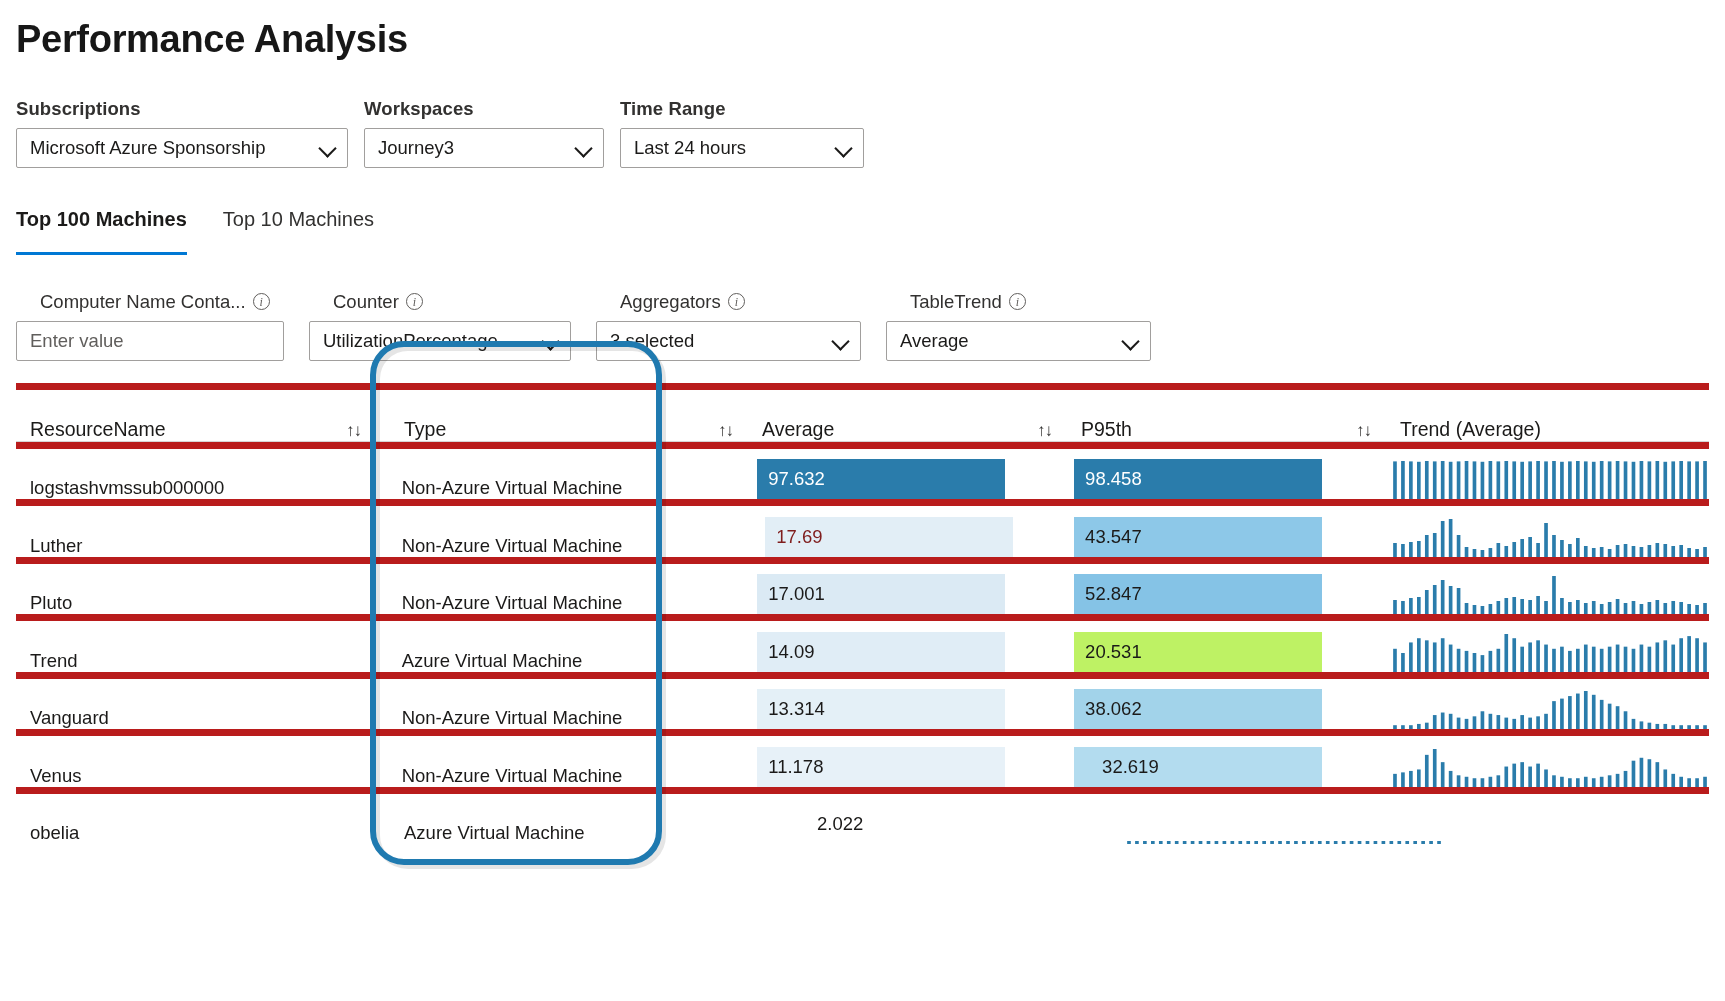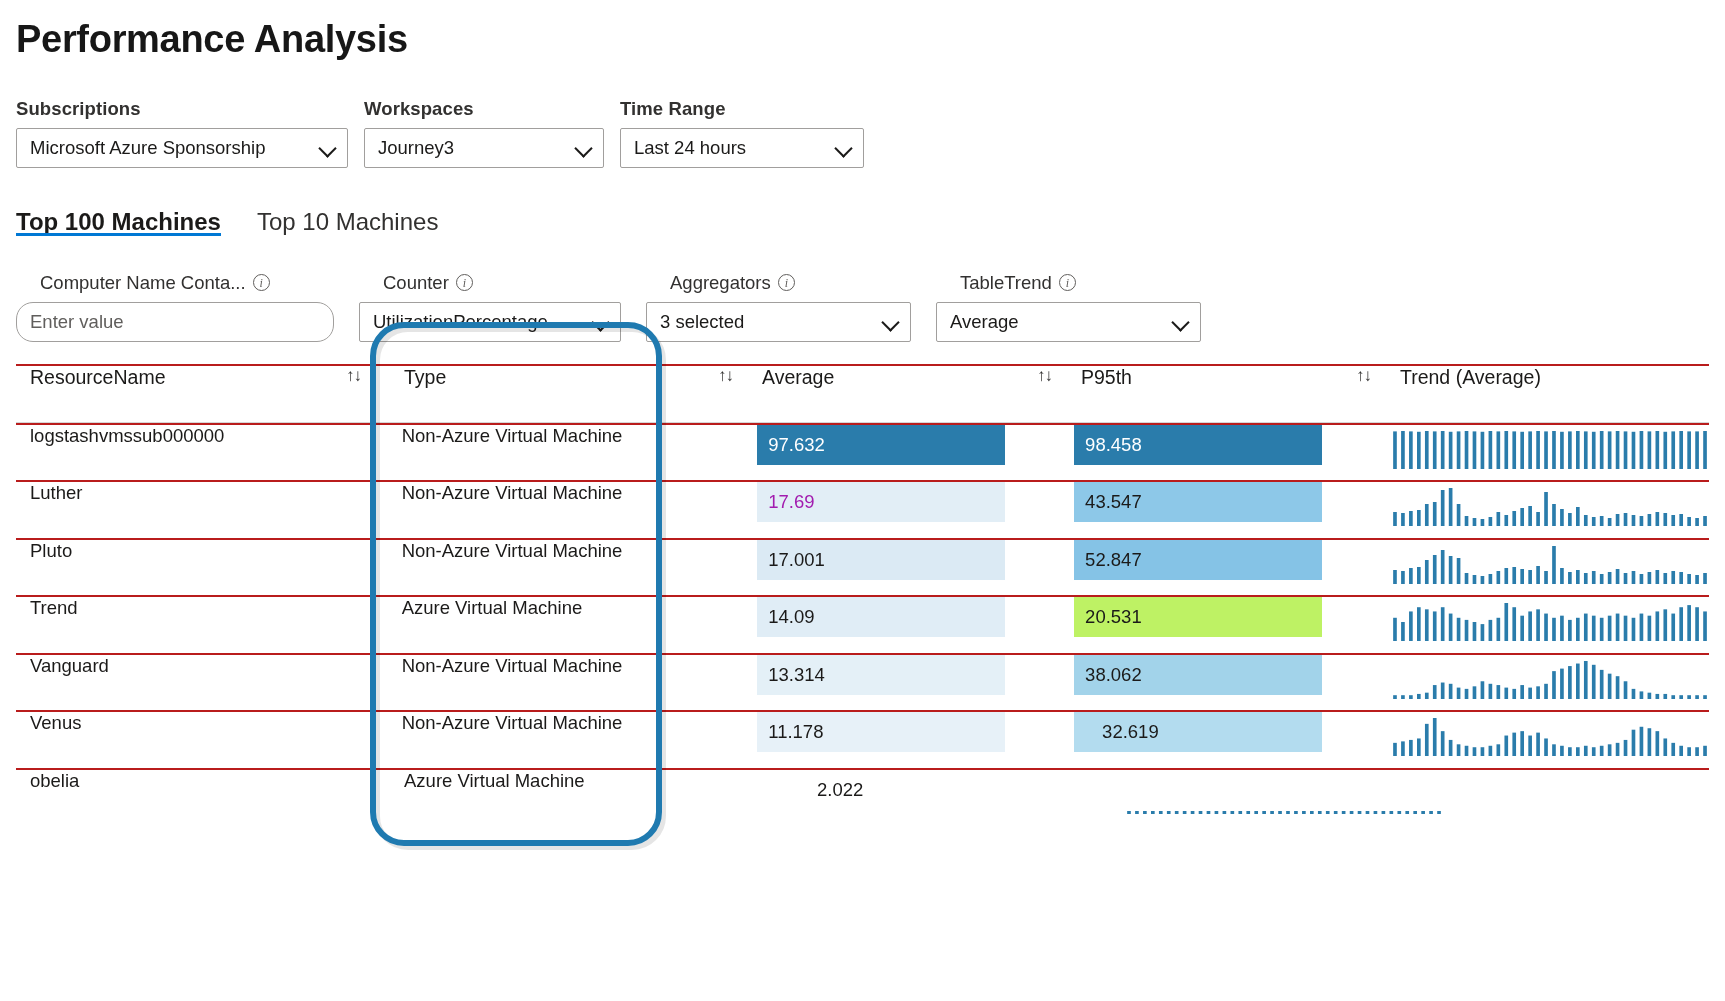--- a/index.html
+++ b/index.html
@@ -62,23 +62,23 @@
     border-bottom: 2px solid #1b1a19;
     transform: rotate(45deg);
   }
   .sel-subs  { width: 332px; }
   .sel-ws    { width: 240px; }
   .sel-tr    { width: 244px; }
 
   
   .tabs { display:flex; gap: 0px; margin-top: 40px; }
   .tab {
-    font-size: 24px;
+    font-size: 20px;
     color: #323130;
-    padding: 0 0 0 0;
+    padding: 0 0 24px 0;
     margin-right: 36px;
     position: relative;
     white-space: nowrap;
   }
   .tab.active { color: #1b1a19; font-weight: 600; }
   .tab.active::after {
     content:"";
     position:absolute;
     left:0; right:0; bottom:0;
     height: 3px;
@@ -109,28 +109,28 @@
     height: 40px;
     border: 1px solid #a19f9d;
     border-radius: 2px;
     background:#fff;
     display:flex; align-items:center;
     padding: 0 11px 0 13px;
     font-size: 18.5px;
     color: #1b1a19;
   }
   .textbox.ph { color: #605e5c; }
-  .f-name    { width: 318px; border-radius: 17px; }
+  .f-name    { width: 268px; }
   .f-counter { width: 262px; }
   .f-agg     { width: 265px; }
   .f-trend   { width: 265px; }
 
   
   .table { margin-top: 22px; width: 1693px; position:relative; }
-  .trow { display:flex; align-items:flex-start; border-top: 2px solid #b91c1c; }
+  .trow { display:flex; align-items:flex-end; border-top: 7px solid #b91c1c; }
   .thead { border-top: none; border-bottom: 1px solid #d6d6d6; }
   .thead .cell { font-size: 19.5px; color: #1b1a19; align-items:center; }
   .cell {
     display:flex; align-items:center;
     font-size: 18.5px;
     color: #1b1a19;
     padding: 0 0 0 0;
     position:relative;
   }
   .c-name  { width: 330px; padding-left: 14px; }
@@ -343,21 +343,21 @@
               <rect x="312.20" y="6.00" width="3.66" height="38.00" fill="#2a7cab"></rect>
             </svg>
           </div>
         </div>
         <div class="trow">
           <div class="cell c-name">Luther</div>
           <div class="cell c-sort1"></div>
           <div class="cell c-type">Non-Azure Virtual Machine</div>
           <div class="cell c-sort2"></div>
           <div class="cell c-avg">
-            <div class="heat" style="background:#e2eef6;color:#a21caf;">17.69</div>
+            <div class="heat" style="background:#e2eef6;color:#7f1d1d;margin-left:8px;">17.69</div>
           </div>
           <div class="cell c-sort3"></div>
           <div class="cell c-p95">
             <div class="heat" style="background:#8dc8e8;color:#1b1a19;">43.547</div>
           </div>
           <div class="cell c-sort4"></div>
           <div class="cell c-trend">
             <svg class="spark" viewBox="0 0 318 44" width="318" height="44">
               <rect x="2.15" y="30.00" width="3.66" height="14.00" fill="#2a7cab"></rect>
               <rect x="10.10" y="31.00" width="3.66" height="13.00" fill="#2a7cab"></rect>

